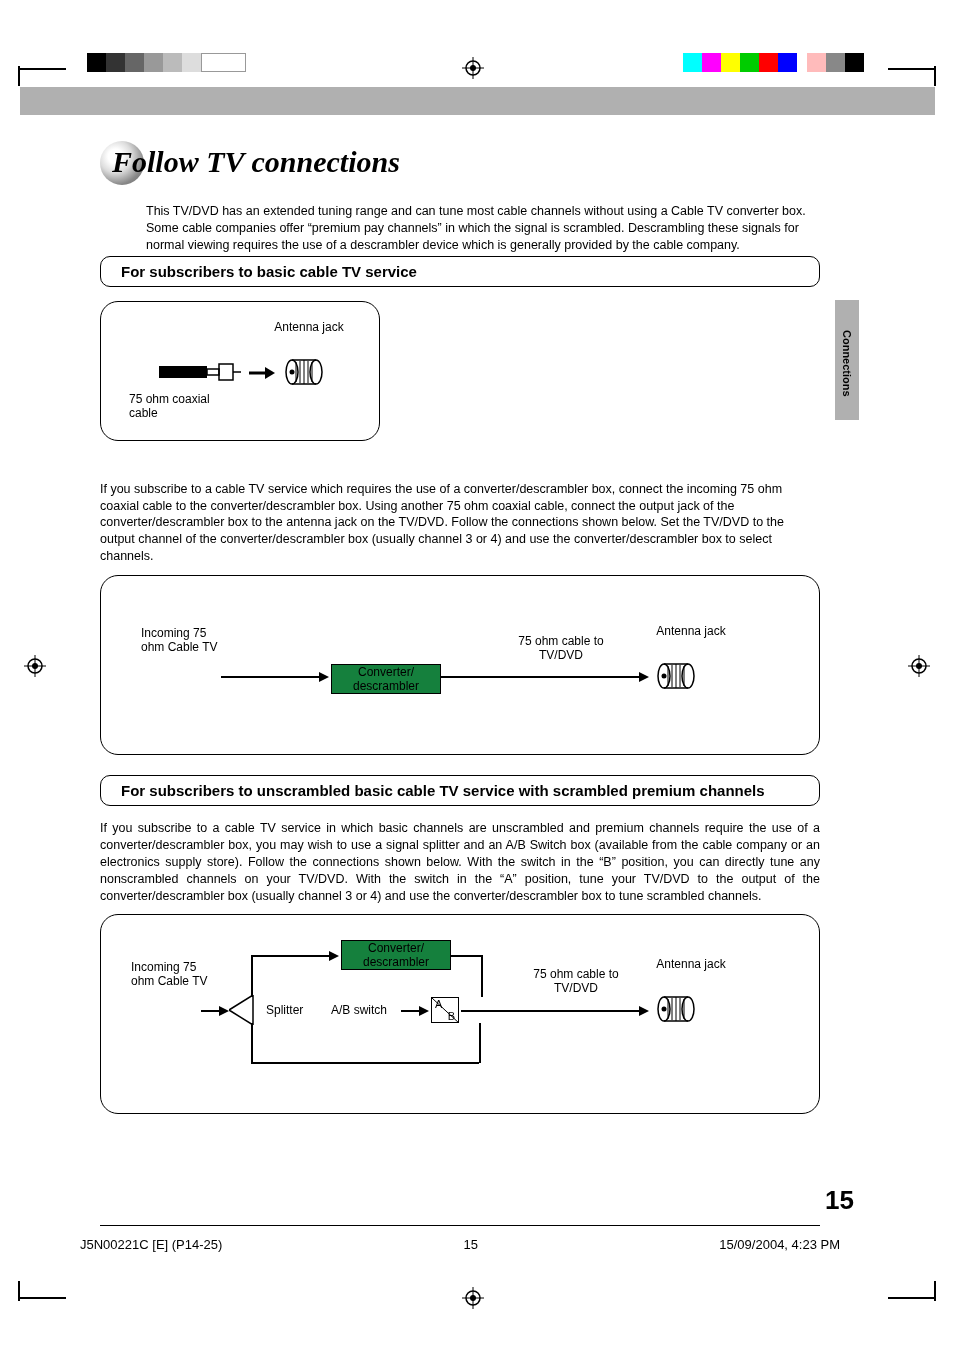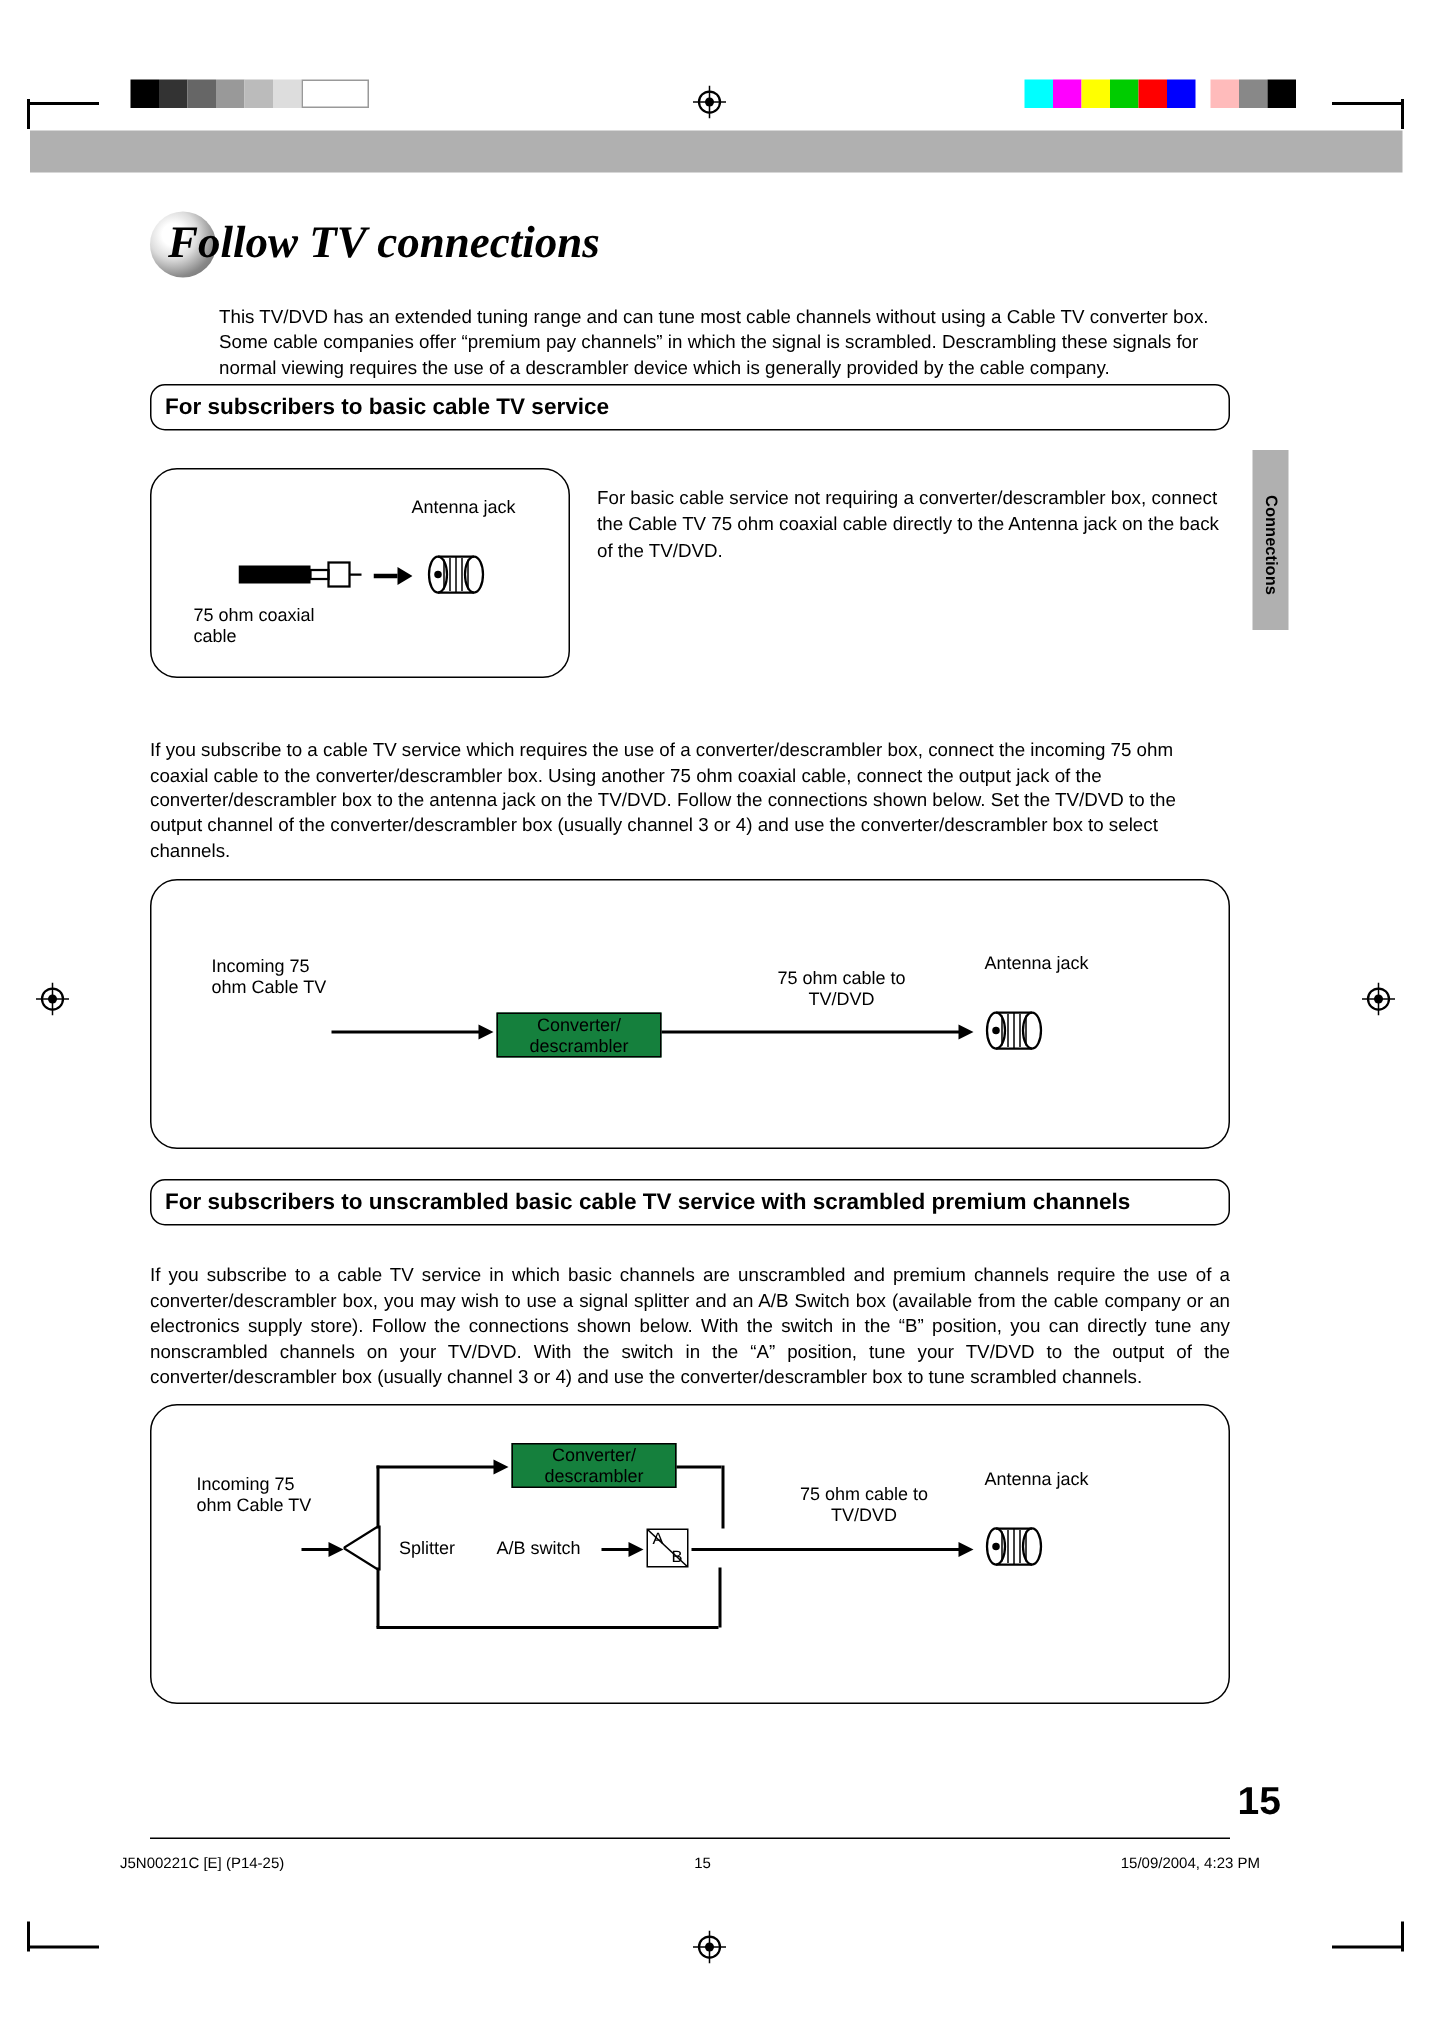--- a/index.html
+++ b/index.html
@@ -31,34 +31,34 @@
   
   .gray-header{position:absolute; left:20px; top:87px; width:915px; height:28px; background:#b0b0b0;}
   .gray-side{position:absolute; right:95px; top:300px; width:24px; height:120px; background:#b0b0b0;}
   .side-label{position:absolute; right:101px; top:330px; writing-mode:vertical-rl; font-size:11px; font-weight:bold;}
   
   .content{ position:absolute; left:100px; top:145px; width:720px; }
   .title-wrap{position:relative; height:50px; margin-bottom:8px;}
   .title-orb{position:absolute; left:0; top:-4px; width:44px; height:44px; border-radius:50%; background:radial-gradient(circle at 35% 35%, #fff 0%, #fff 18%, #ddd 40%, #888 70%, #666 100%);}
   .title{position:absolute; left:12px; top:0; font-family:"Times New Roman",serif; font-style:italic; font-weight:bold; font-size:30px;}
   .intro{font-size:12.5px; line-height:1.35; margin-left:46px; margin-bottom:2px;}
-  .sec-box{border:1px solid #000; border-radius:10px; padding:6px 9px; font-weight:bold; font-size:15px; margin-bottom:25px;}
+  .sec-box{border:1px solid #000; border-radius:10px; padding:6px 20px; font-weight:bold; font-size:15px; margin-bottom:14px;}
   .body-text{font-size:12.5px; line-height:1.35; margin-bottom:10px;}
   .body-text.just{text-align:justify;}
   .fig{border:1px solid #000; border-radius:18px; padding:18px; position:relative; margin-bottom:20px;}
   .row1{display:flex; gap:18px; margin-bottom:20px;}
   .fig1{width:280px; height:140px;}
   .fig1-inner{position:relative; width:100%; height:100%;}
   .txt{font-size:12px; text-align:center; position:absolute;}
   .right-col{flex:1; font-size:12.5px; line-height:1.4; padding-top:12px;}
   .fig2{height:180px;}
   .fig3{height:200px;}
   .pnum{position:absolute; right:100px; top:1185px; font-size:26px; font-weight:bold;}
   .page-rule{position:absolute; left:100px; top:1225px; width:720px; height:1px; background:#000;}
-  .footer{position:absolute; left:80px; top:1237px; width:760px; font-size:10px; display:flex; justify-content:space-between;}
+  .footer{position:absolute; left:80px; top:1237px; width:760px; font-size:13px; display:flex; justify-content:space-between;}
   .bot-marks{position:absolute; bottom:26px; left:0; width:100%; height:40px;}
   .bm-left{position:absolute; left:18px; bottom:0; width:48px; height:28px; border-top:2px solid #000;}
   .bm-left-v{position:absolute; left:18px; bottom:24px; width:2px; height:20px; background:#000;}
   .bm-right{position:absolute; right:18px; bottom:0; width:48px; height:28px; border-top:2px solid #000;}
   .bm-right-v{position:absolute; right:18px; bottom:24px; width:2px; height:20px; background:#000;}
   .bm-center{position:absolute; left:462px; bottom:16px;}
   .conv-box{position:absolute; border:1px solid #000; background:#15803d; font-size:12px; text-align:center; display:flex; flex-direction:column; justify-content:center;}
   .arrowline{position:absolute; background:#000; height:1.5px;}
   .arrowhead{position:absolute; width:0;height:0;border-top:5px solid transparent;border-bottom:5px solid transparent;border-left:10px solid #000;}
   .vline{position:absolute; width:1.5px; background:#000;}
@@ -159,21 +159,20 @@
           <line x1="12" y1="4" x2="12" y2="24" stroke="#000"></line>
             <line x1="16" y1="3" x2="16" y2="25" stroke="#000"></line>
           <line x1="20" y1="2" x2="20" y2="26" stroke="#000"></line>
             <line x1="24" y1="3" x2="24" y2="25" stroke="#000"></line>
           <line x1="28" y1="4" x2="28" y2="24" stroke="#000"></line>
           <circle cx="8" cy="14" r="2.5" fill="#000"></circle>
         </svg>
         <div class="txt" style="left:10px; top:72px; width:100px; text-align:left;">75 ohm coaxial cable</div>
       </div>
     </div>
-    <div class="right-col">For basic cable service not requiring a converter/descrambler box, connect the Cable TV 75 ohm coaxial cable directly to the Antenna jack on the back of the TV/DVD.</div>
   </div>
 
   <div class="body-text">If you subscribe to a cable TV service which requires the use of a converter/descrambler box, connect the incoming 75 ohm coaxial cable to the converter/descrambler box. Using another 75 ohm coaxial cable, connect the output jack of the converter/descrambler box to the antenna jack on the TV/DVD. Follow the connections shown below. Set the TV/DVD to the output channel of the converter/descrambler box (usually channel 3 or 4) and use the converter/descrambler box to select channels.</div>
   <div class="fig fig2">
     <div class="txt" style="left:40px; top:50px; width:80px; text-align:left;">Incoming 75 ohm Cable TV</div>
     <div class="arrowline" style="left:120px; top:100px; width:100px;"></div>
     <div class="arrowhead" style="left:218px; top:95.5px;"></div>
     <div class="conv-box" style="left:230px; top:88px; width:110px; height:30px;">
       <span>Converter/ descrambler</span>
     </div>

